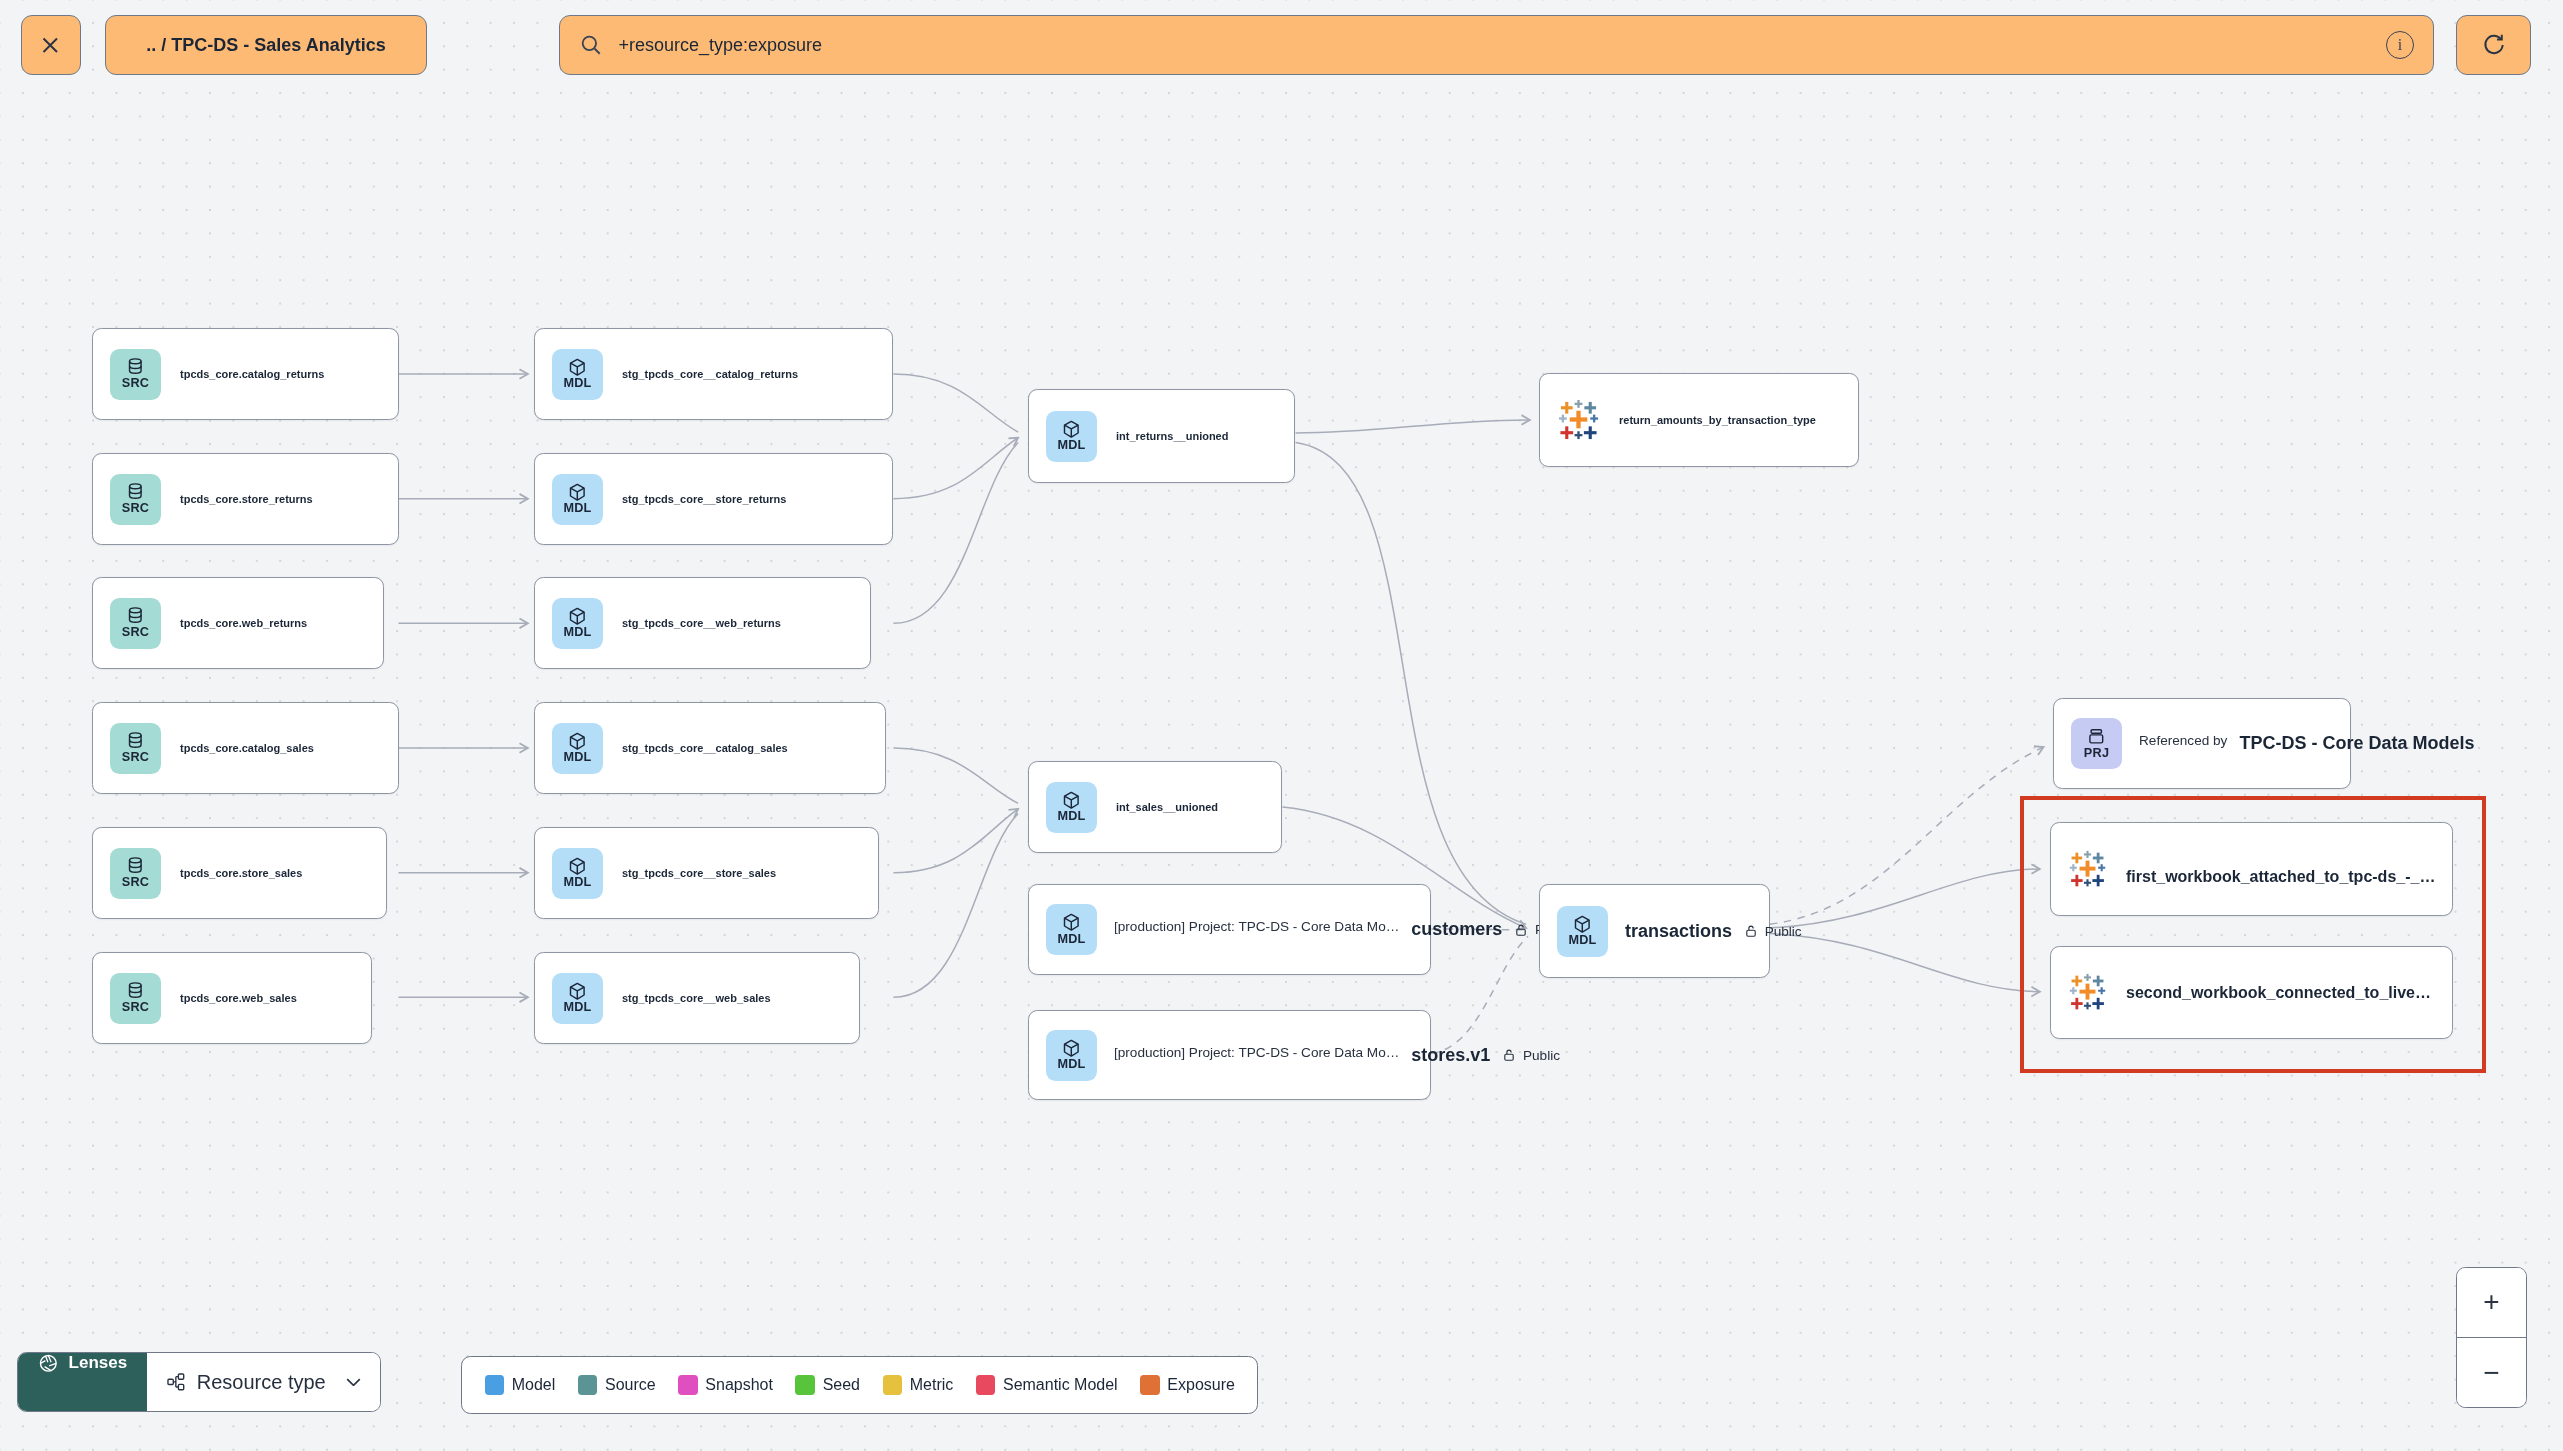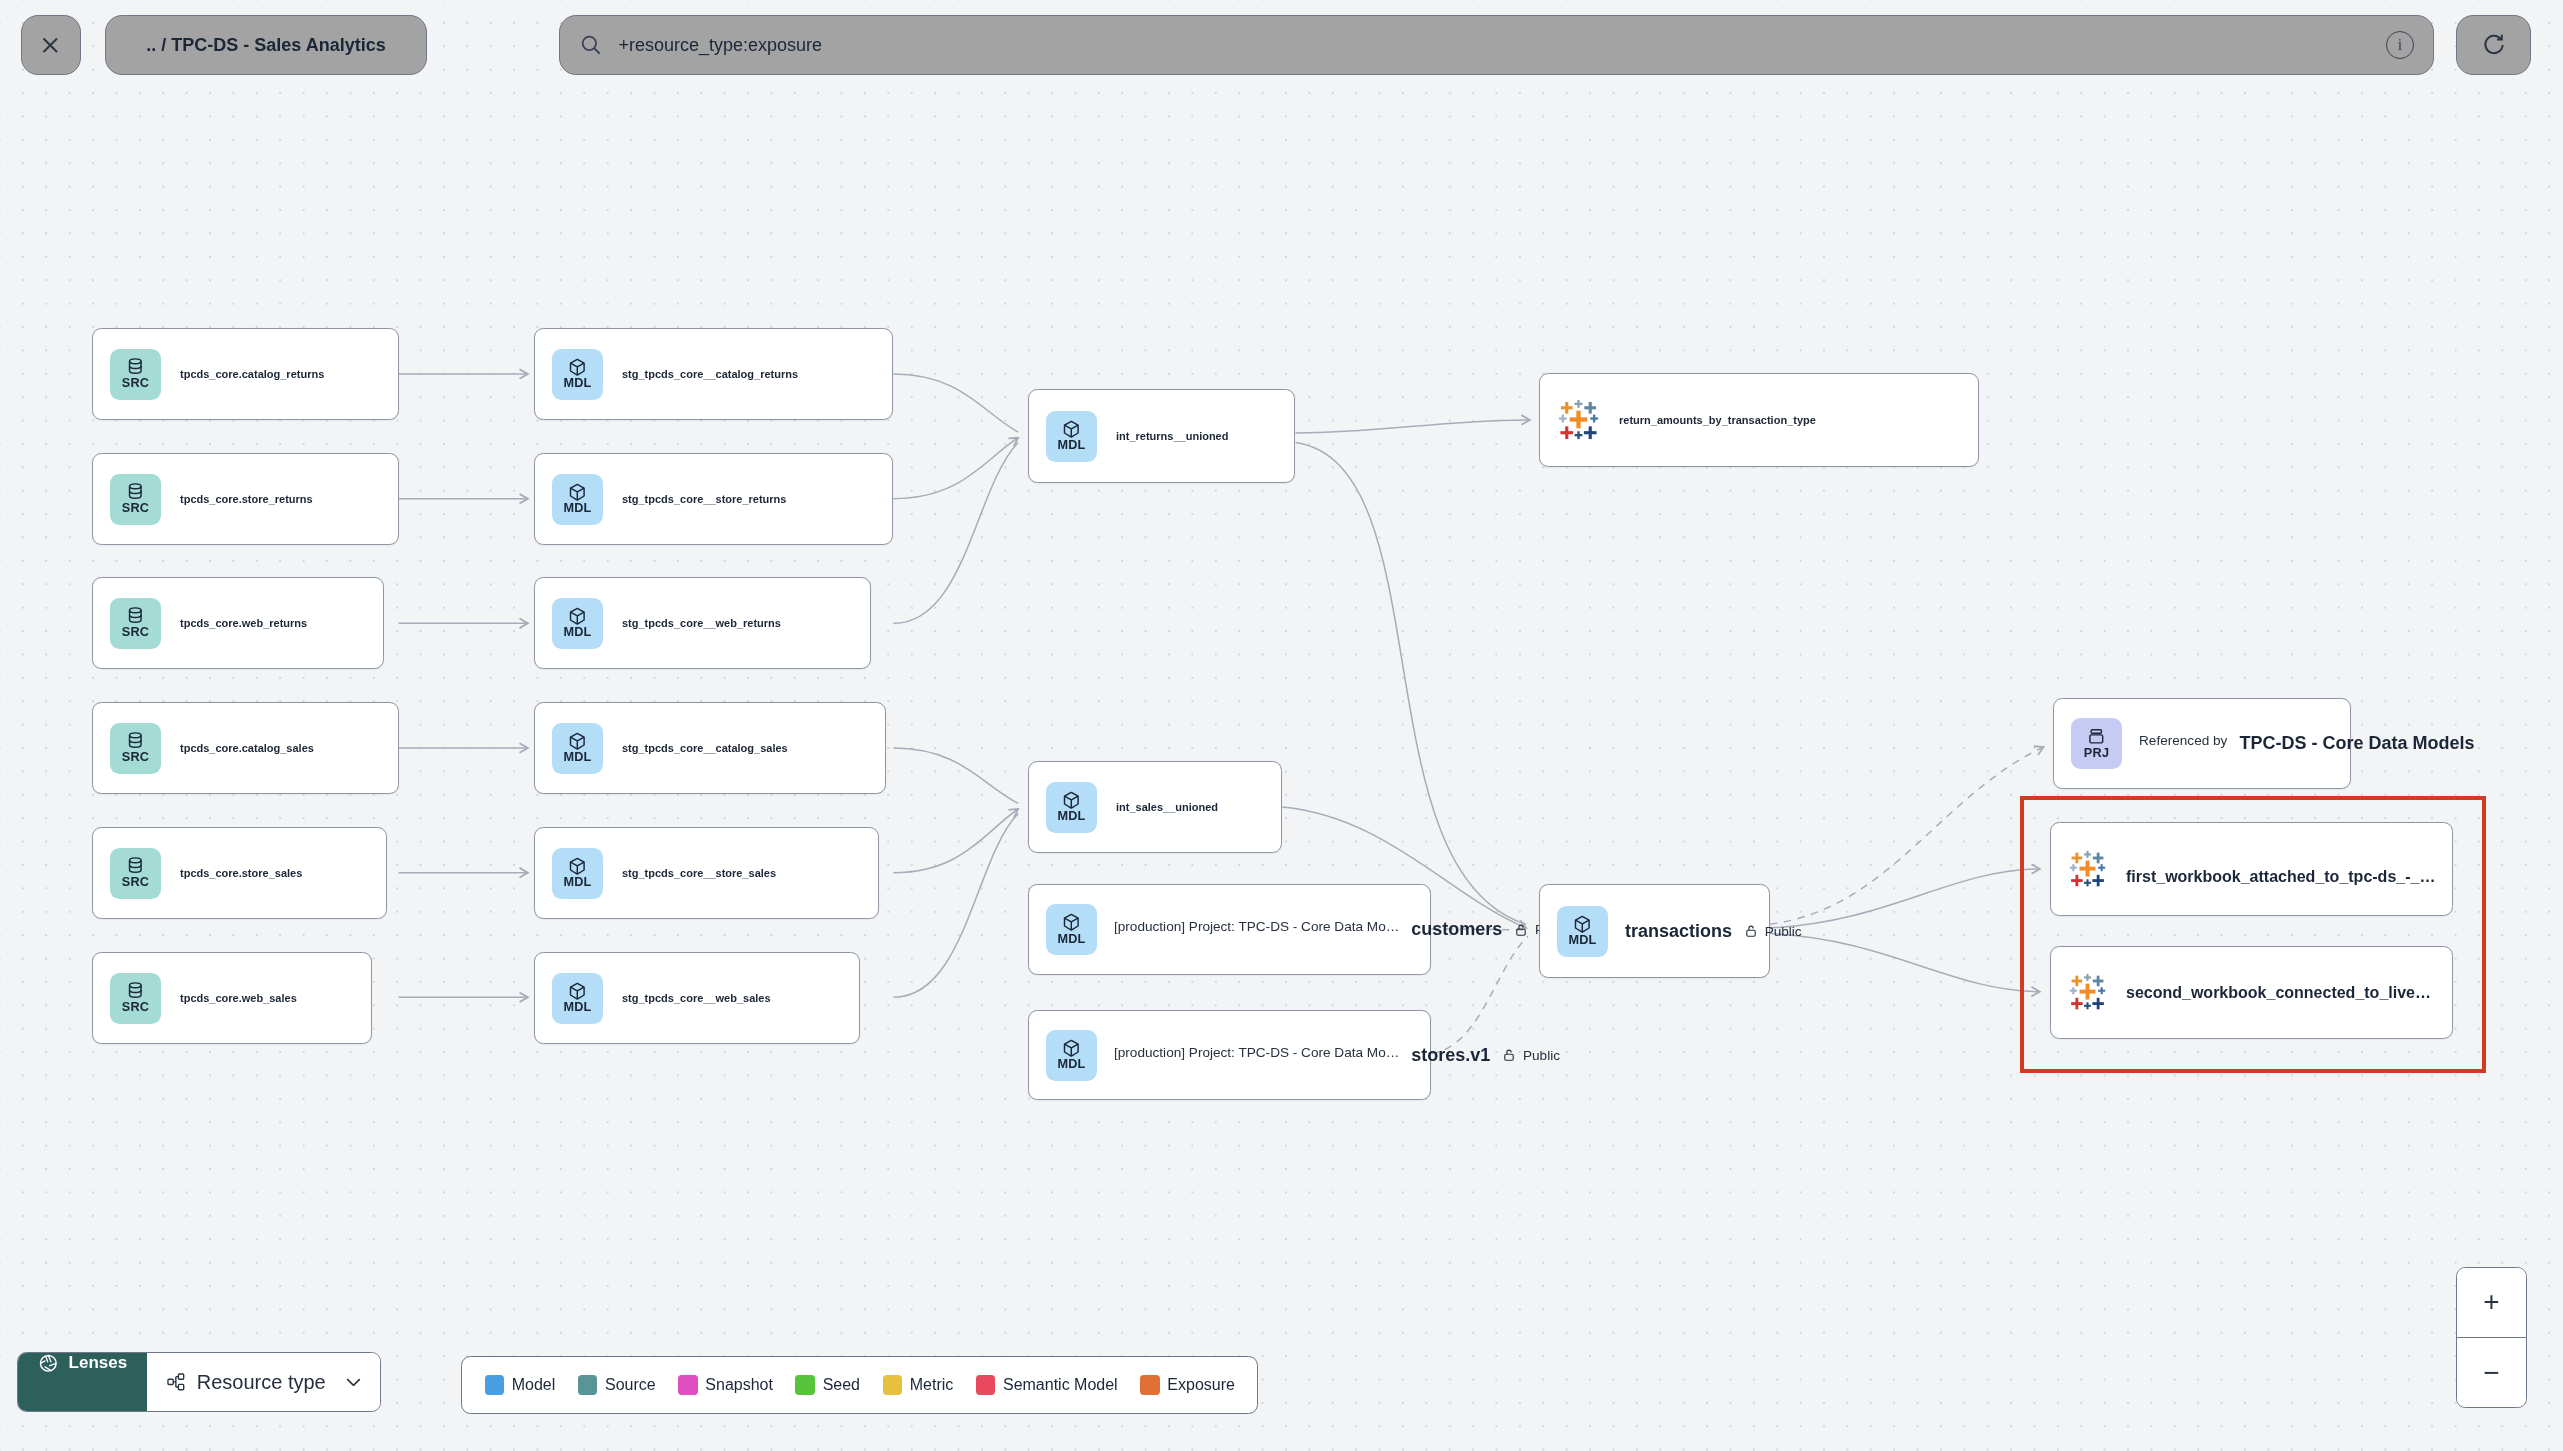--- a/index.html
+++ b/index.html
@@ -5,21 +5,21 @@
   html,body{margin:0;padding:0;}
   body{
     width:2563px;height:1451px;position:relative;overflow:hidden;
     font-family:"Liberation Sans",sans-serif;
     background:#f3f4f6;
     background-image:radial-gradient(#d2d5da 1.5px,transparent 1.5px);
     background-size:23.4px 23.4px;background-position:11.2px 11.2px;
     color:#1b2637;
   }
   
-  .chip{position:absolute;background:#a3a3a3;border:1.4px solid #6f7888;border-radius:17px;
+  .chip{position:absolute;background:#fdba74;border:1.4px solid #6f7888;border-radius:11px;
         display:flex;align-items:center;box-sizing:border-box;z-index:6;}
   .chip.center{justify-content:center;}
   .crumb-text{font-size:18px;font-weight:600;color:#1b2637;white-space:nowrap;}
   .searchbar{padding:0 19px;gap:13px;}
   .searchbar input{flex:1;border:none;outline:none;background:transparent;
         font-family:"Liberation Sans",sans-serif;font-size:18px;color:#1b2637;}
   .info-circ{width:26px;height:26px;border:1.5px solid #3a4454;border-radius:50%;
         display:flex;align-items:center;justify-content:center;
         font-family:"Liberation Serif",serif;font-size:16px;color:#3a4454;flex:none;}
   
@@ -310,21 +310,21 @@
     <span class="access-row">
       <svg width="14" height="14" viewBox="0 0 16 16">
         <rect x="3.2" y="7.2" width="9.6" height="6.8" rx="1.4" fill="none" stroke="#27313f" stroke-width="1.3"></rect>
         <path d="M5.6,7.2 V4.8 a2.4,2.4 0 0 1 4.8,0 v0.4" fill="none" stroke="#27313f" stroke-width="1.3"></path>
       </svg>
       <span>Public</span>
     </span>
   </span>
 </div>
 
-<div class="node" style="left:1539px;top:373px;width:440px;height:94px;">
+<div class="node" style="left:1539px;top:373px;width:320px;height:94px;">
   <svg class="tbl-icon" width="43" height="43" viewBox="0 0 44 44">
     <g fill="#eb9129">
         <rect x="8.4" y="3" width="3.2" height="12"></rect>
         <rect x="4" y="7.4" width="12" height="3.2"></rect>
       </g>
     <g fill="#8aa0ad">
         <rect x="20.8" y="1" width="2.4" height="8"></rect>
         <rect x="18" y="3.8" width="8" height="2.4"></rect>
       </g>
     <g fill="#5d87a1">

